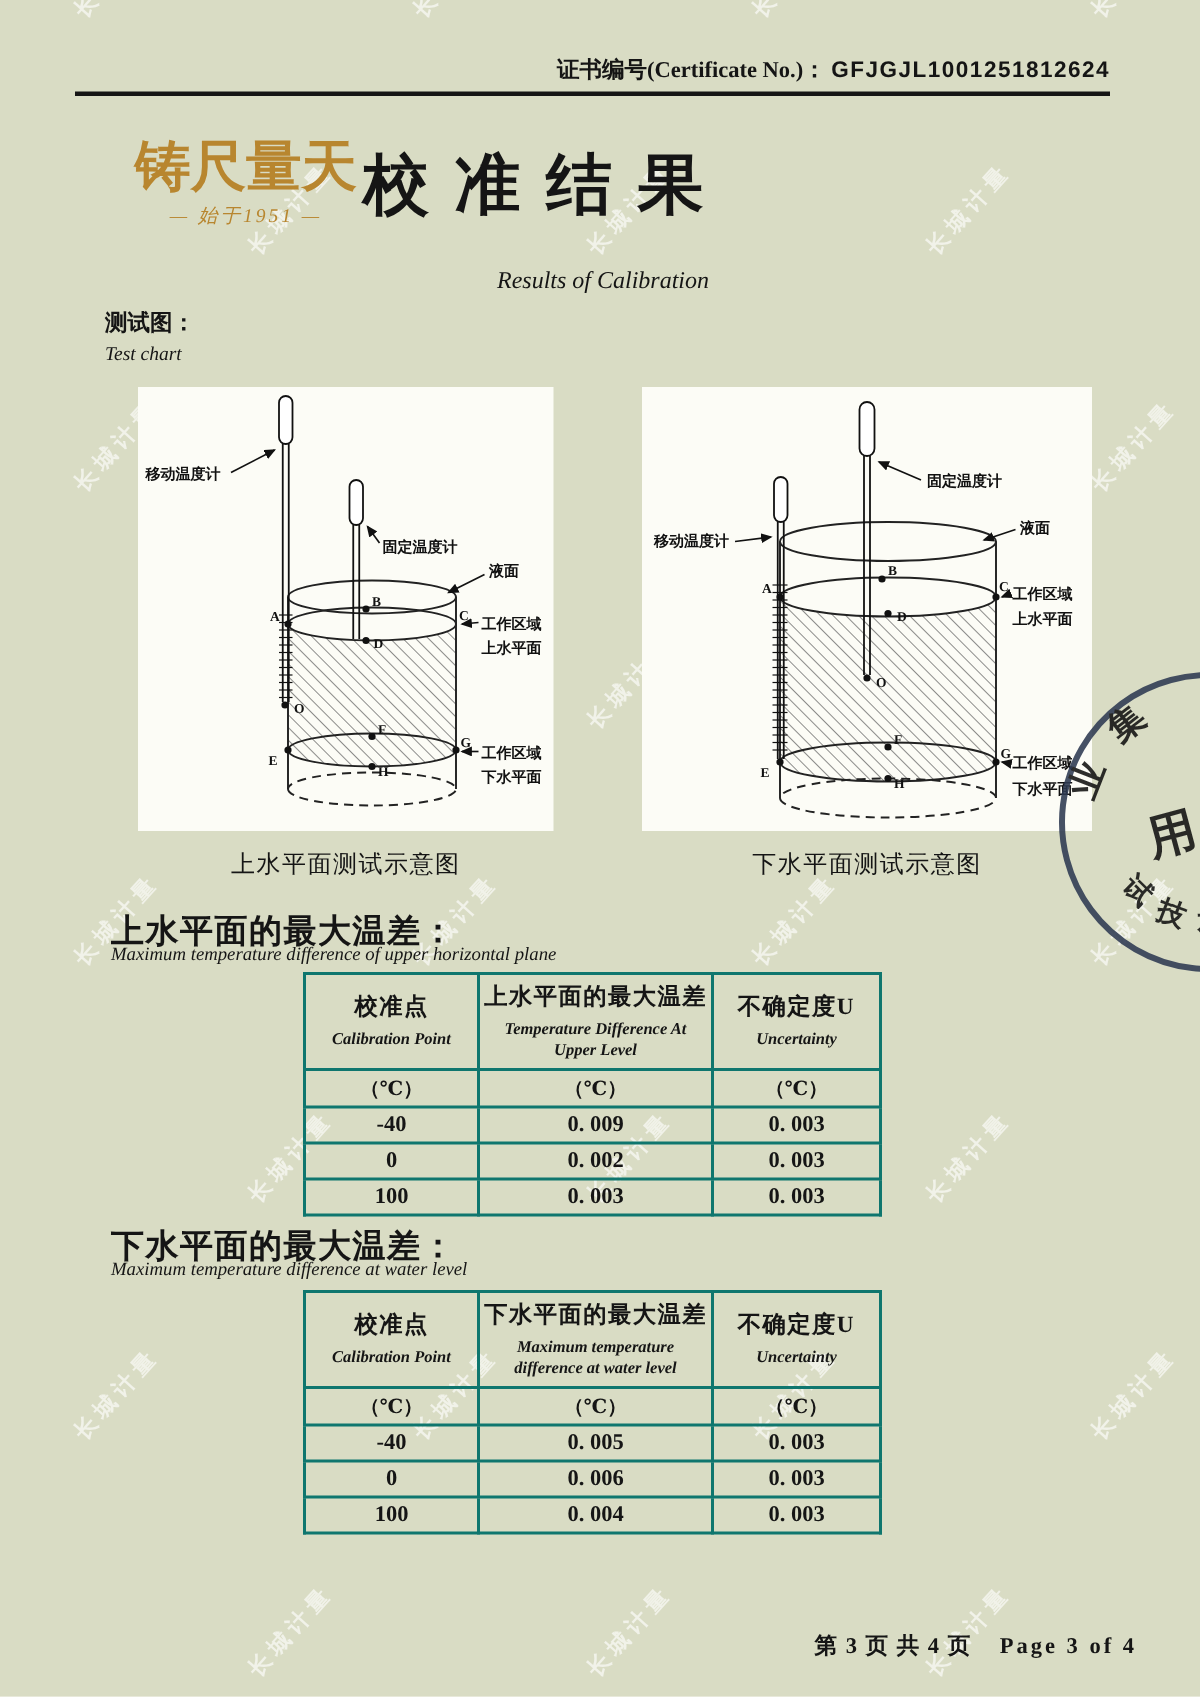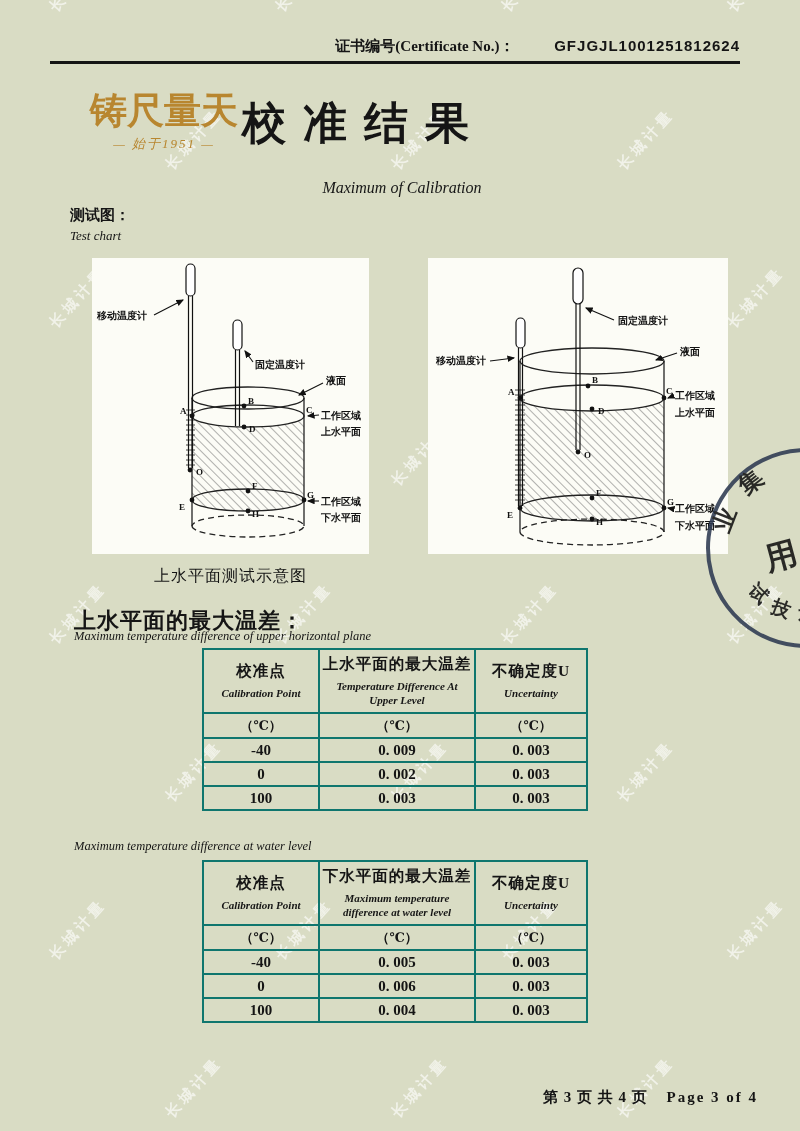--- a/index.html
+++ b/index.html
@@ -10,21 +10,21 @@
   }
   .wm{
     position:absolute; transform:rotate(-48deg);
     color:rgba(255,255,255,0.62); font-weight:bold;
     font-size:15px; letter-spacing:4px; white-space:nowrap;
     pointer-events:none; user-select:none;
   }
   .abs{position:absolute;}
   
   .cert-line{position:absolute; top:37px; right:60px; font-size:15px; font-weight:bold; white-space:nowrap;}
-  .cert-num{font-family:"Liberation Sans","DejaVu Sans",sans-serif; font-weight:bold; letter-spacing:1px;margin-left:36px;}
+  .cert-num{font-family:"Liberation Sans","DejaVu Sans",sans-serif; font-weight:bold; letter-spacing:1px;}
   .head-rule{position:absolute; top:61px; left:50px; width:690px; height:3px; background:#151515;}
   .logo{position:absolute; left:84px; top:90px; width:160px; text-align:center;}
   .logo-title{font-size:37px; font-weight:bold; color:#b8862f; letter-spacing:0px; font-family:"DejaVu Serif",serif; line-height:1.1;}
   .logo-sub{font-size:13px; font-style:italic; color:#b8862f; letter-spacing:2px; margin-top:4px;}
   .main-title{position:absolute; left:242px; top:94px; width:320px; text-align:left;
     font-size:44px; font-weight:bold; letter-spacing:3px; white-space:nowrap;}
   .sub-title{position:absolute; left:242px; top:179px; width:320px; text-align:center;
     font-size:16px; font-style:italic;}
   
   .testchart-cn{position:absolute; left:70px; top:206px; font-size:15px; font-weight:bold;}
@@ -98,21 +98,21 @@
     <span data-name="certificate-label">证书编号(Certificate No.)：</span>
     <span class="cert-num" data-name="certificate-number">GFJGJL1001251812624</span>
   </div>
   <div class="head-rule" data-name="header-rule"></div>
 
   <div class="logo" data-name="logo">
     <div class="logo-title" data-name="logo-title">铸尺量天</div>
     <div class="logo-sub" data-name="logo-subtitle">— 始于1951 —</div>
   </div>
   <div class="main-title" data-name="page-title">校 准 结 果</div>
-  <div class="sub-title" data-name="page-subtitle">Maximum of Calibration</div>
+  <div class="sub-title" data-name="page-subtitle">Results of Calibration</div>
 
   <div class="testchart-cn" data-name="test-chart-label-cn">测试图：</div>
   <div class="testchart-en" data-name="test-chart-label-en">Test chart</div>
 
   <div class="diagram-box left" data-name="diagram-upper-plane">
     <svg width="277" height="296" viewBox="0 0 277 296" data-name="upper-plane-schematic">
       <defs>
         <pattern id="hatchL" width="6" height="6" patternUnits="userSpaceOnUse" patternTransform="rotate(-45)">
           <line x1="0" y1="0" x2="0" y2="6" stroke="#555" stroke-width="0.9"></line>
         </pattern>
@@ -283,20 +283,21 @@
       <text class="plabel" x="170" y="156" data-name="point-d">D</text>
       <text class="plabel" x="79" y="260" data-name="point-e">E</text>
       <text class="plabel" x="168" y="238" data-name="point-f">F</text>
       <text class="plabel" x="239" y="247" data-name="point-g">G</text>
       <text class="plabel" x="168" y="267" data-name="point-h">H</text>
       <text class="plabel" x="156" y="200" data-name="point-o">O</text>
     </svg>
   </div>
 
   <div class="diagram-caption left" data-name="upper-plane-caption">上水平面测试示意图</div>
+  <div class="diagram-caption right" data-name="lower-plane-caption">下水平面测试示意图</div>
 
   <div class="sec-cn" style="top:606px;" data-name="upper-section-title-cn">上水平面的最大温差：</div>
   <div class="sec-en" style="top:629px;" data-name="upper-section-title-en">Maximum temperature difference of upper horizontal plane</div>
 
   <table class="cal-table" style="top:648px;" data-name="upper-plane-table">
     <colgroup>
         <col style="width:116px">
         <col style="width:156px">
         <col style="width:112px">
       </colgroup>
@@ -333,20 +334,21 @@
           <td data-name="value-cell">0. 003</td>
         </tr>
         <tr data-name="table-row">
           <td data-name="value-cell">100</td>
           <td data-name="value-cell">0. 003</td>
           <td data-name="value-cell">0. 003</td>
         </tr>
       </tbody>
   </table>
 
+  <div class="sec-cn" style="top:816px;" data-name="lower-section-title-cn">下水平面的最大温差：</div>
   <div class="sec-en" style="top:839px;" data-name="lower-section-title-en">Maximum temperature difference at water level</div>
 
   <table class="cal-table" style="top:860px;" data-name="lower-plane-table">
     <colgroup>
         <col style="width:116px">
         <col style="width:156px">
         <col style="width:112px">
       </colgroup>
     <tbody>
       <tr data-name="header-row">

